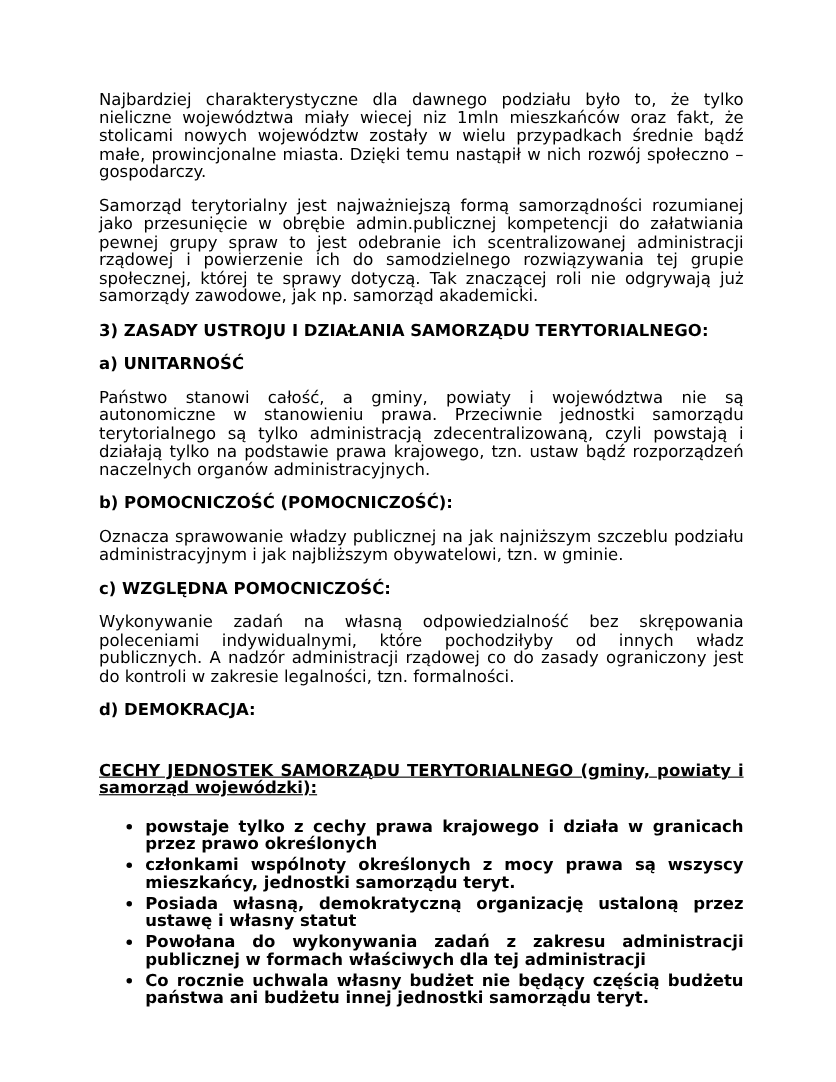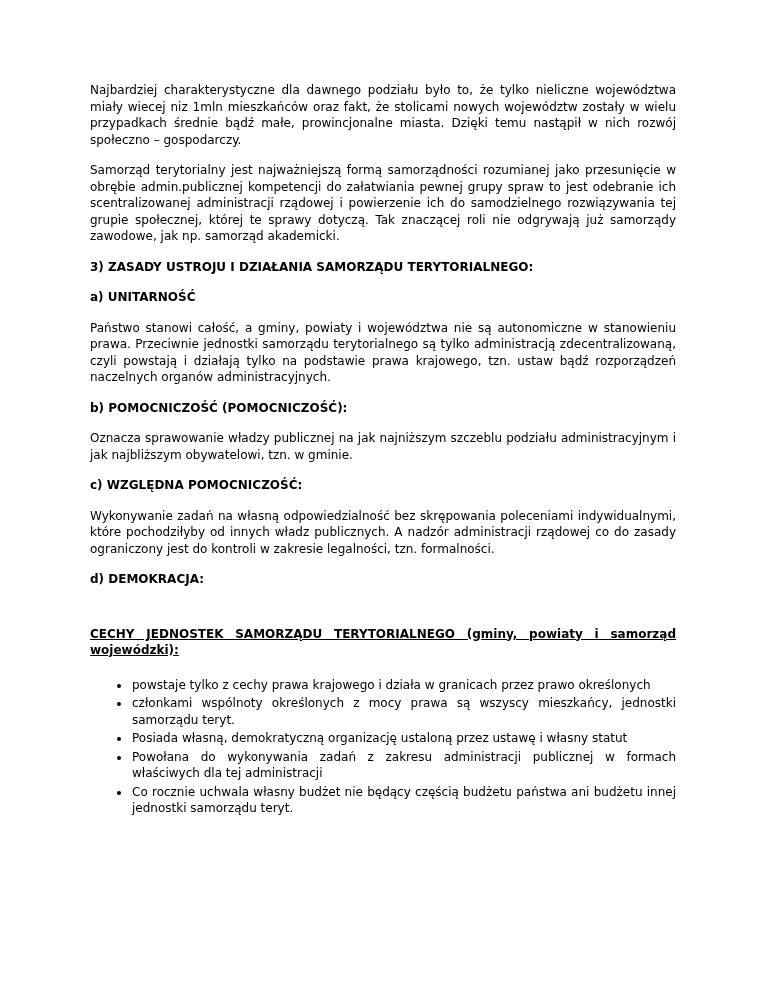--- a/index.html
+++ b/index.html
@@ -8,21 +8,21 @@
     background: #ffffff;
   }
   .page {
     position: relative;
     width: 760px;
     height: 984px;
     background: #ffffff;
     box-sizing: border-box;
     padding: 82px 84px 40px 90px;
     font-family: "DejaVu Sans", "Liberation Sans", sans-serif;
-    font-size: 12px;
+    font-size: 15px;
     line-height: 16.5px;
     color: #000000;
     overflow: hidden;
   }
   .para {
     margin: 0 0 14px 0;
     text-align: justify;
   }
   .heading {
     margin: 2px 0 14px 0;
@@ -32,20 +32,21 @@
   .heading-underline {
     margin: 38px 0 14px 0;
     font-weight: bold;
     text-align: justify;
     text-decoration: underline;
   }
   ul.bullet-list {
     margin: 18px 0 0 0;
     padding: 0 0 0 41px;
     list-style: disc outside;
+    font-weight: bold;
   }
   ul.bullet-list li {
     margin: 0 0 2px 0;
     padding-left: 1px;
     text-align: justify;
   }
 </style>
 </head>
 <body>
 

